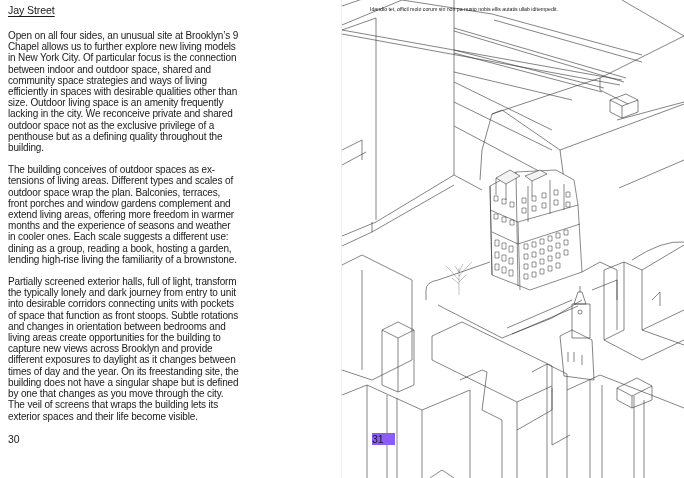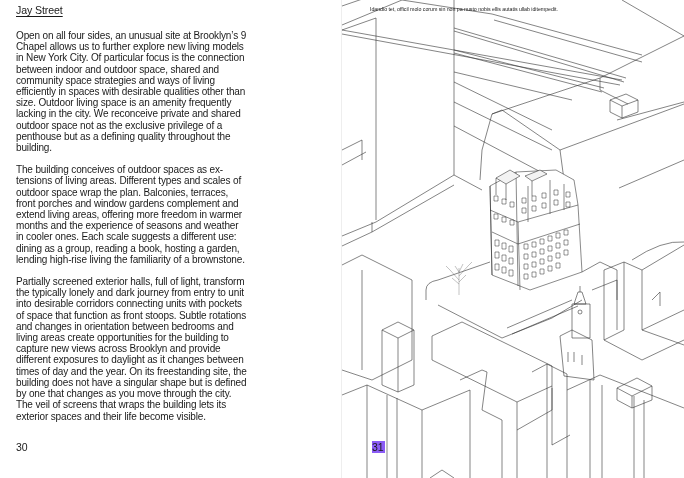--- a/index.html
+++ b/index.html
@@ -1,27 +1,27 @@
 <!DOCTYPE html>
 <html><head>
 <meta charset="utf-8">
 <style>
   html, body { margin: 0; padding: 0; background: #ffffff; }
   body { width: 684px; height: 478px; position: relative; overflow: hidden;
          font-family: "Liberation Sans", sans-serif; color: #1a1a1a; }
   .page { position: absolute; top: 0; height: 478px; background: #fff; }
-  .page-left { left: 8px; width: 340px; }
+  .page-left { left: 0; width: 340px; }
   .page-right { left: 342px; width: 342px; overflow: hidden; }
   .gutter { position: absolute; left: 341px; top: 0; width: 1px; height: 478px; background: #eeeeee; }
   .title { position: absolute; left: 8px; top: 4px; font-size: 10.6px; text-decoration: underline; text-underline-offset: 1.5px; letter-spacing: -0.1px; }
   .body-text { position: absolute; left: 8px; top: 30px; width: 232px; font-size: 10px; line-height: 11.2px; letter-spacing: -0.15px; }
   .body-text p { margin: 0 0 11px 0; }
-  .page-num { position: absolute; font-size: 10.5px; top: 433px; margin-top: 8px; }
+  .page-num { position: absolute; font-size: 10.5px; top: 433px; }
   .pn-left { left: 8px; }
-  .pn-right { left: 30px; background: #8b5cf6; padding-right: 1px; z-index: 3; }
+  .pn-right { left: 30px; background: #8b5cf6; padding-right: 11px; z-index: 3; }
   .caption { position: absolute; left: 28px; top: 6px; font-size: 5.3px; letter-spacing: -0.05px; z-index: 3; white-space: nowrap; }
   svg.drawing { position: absolute; left: 0; top: 0; width: 342px; height: 478px; }
   svg.drawing * { vector-effect: non-scaling-stroke; }
 </style>
 </head>
 <body>
 
 <div class="page page-left">
   <div class="title">Jay Street</div>
   <div class="body-text">

